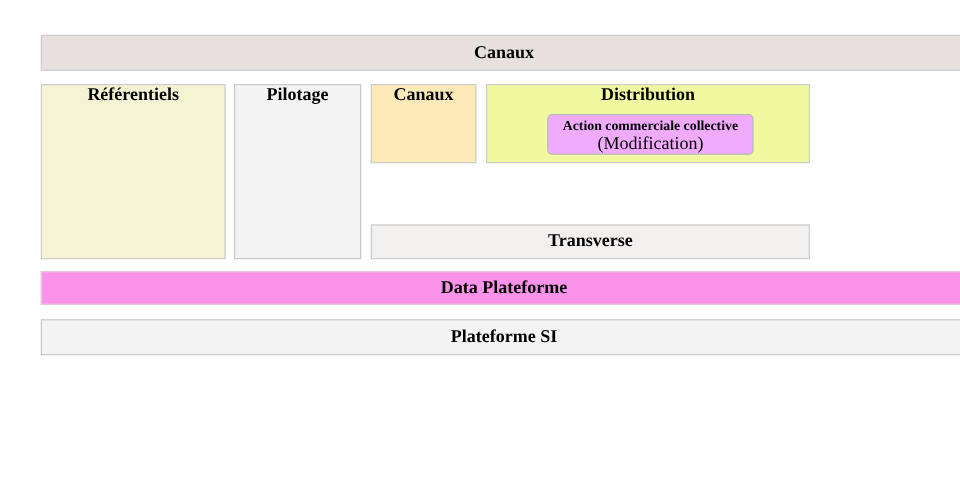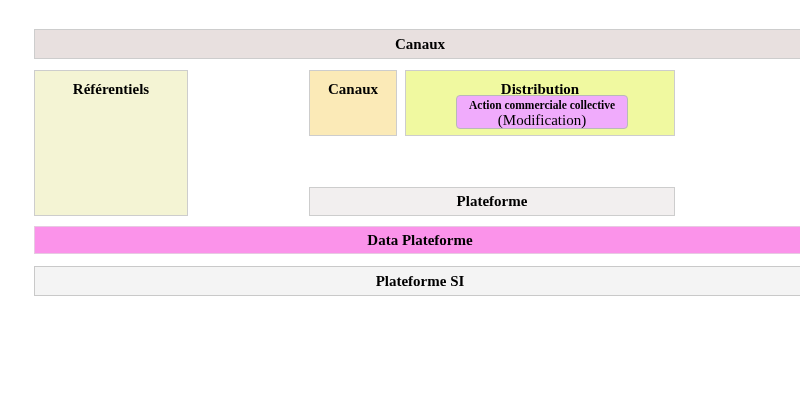--- a/index.html
+++ b/index.html
@@ -34,21 +34,20 @@
   }
 
   
   .block > .label {
     display: block;
     width: 100%;
     text-align: center;
   }
 
   .block.tall > .label {
-    padding-top: 10px;
   }
 
   .block.bar {
     display: flex;
     align-items: center;
     justify-content: center;
   }
 
   
   .skin-canaux     { background: #e8e0df; border-color: #cdcdcd; }
@@ -94,38 +93,41 @@
 <div id="diagram">
 
   <div class="block bar skin-canaux" style="left:14px; top:29px; width:772px; height:30px;">
     <span class="label">Canaux</span>
   </div>
 
   <div class="block tall skin-referentiels" style="left:14px; top:70px; width:154px; height:146px;">
     <span class="label">Référentiels</span>
   </div>
 
+  <div class="block tall skin-pilotage" style="left:175px; top:70px; width:106px; height:146px;">
+    <span class="label">Pilotage</span>
+  </div>
 
   <div class="block tall skin-client" style="left:289px; top:70px; width:88px; height:66px;">
     <span class="label">Canaux</span>
   </div>
 
   <div class="block tall skin-distribution" style="left:385px; top:70px; width:270px; height:66px;">
     <span class="label">Distribution</span>
 
     <div class="callout" style="left:50px; top:24px; width:172px; height:34px;">
       <span class="callout-title">Action commerciale collective</span>
       <span class="callout-sub">(Modification)</span>
     </div>
   </div>
 
 
 
   <div class="block bar skin-ressources" style="left:289px; top:187px; width:366px; height:29px;">
-    <span class="label">Plateforme</span>
+    <span class="label">Transverse</span>
   </div>
 
   <div class="block bar skin-data" style="left:14px; top:226px; width:772px; height:28px;">
     <span class="label">Data Plateforme</span>
   </div>
 
   <div class="block bar skin-transverse" style="left:14px; top:266px; width:772px; height:30px;">
     <span class="label">Plateforme SI</span>
   </div>
 

